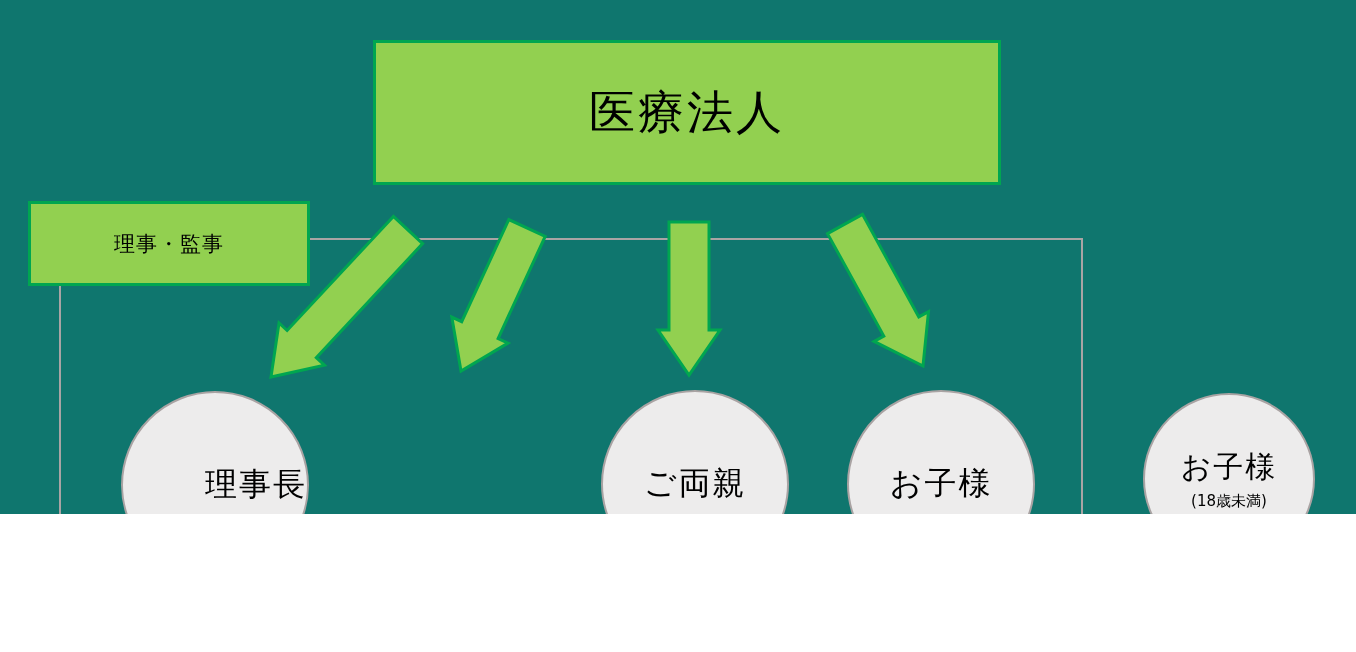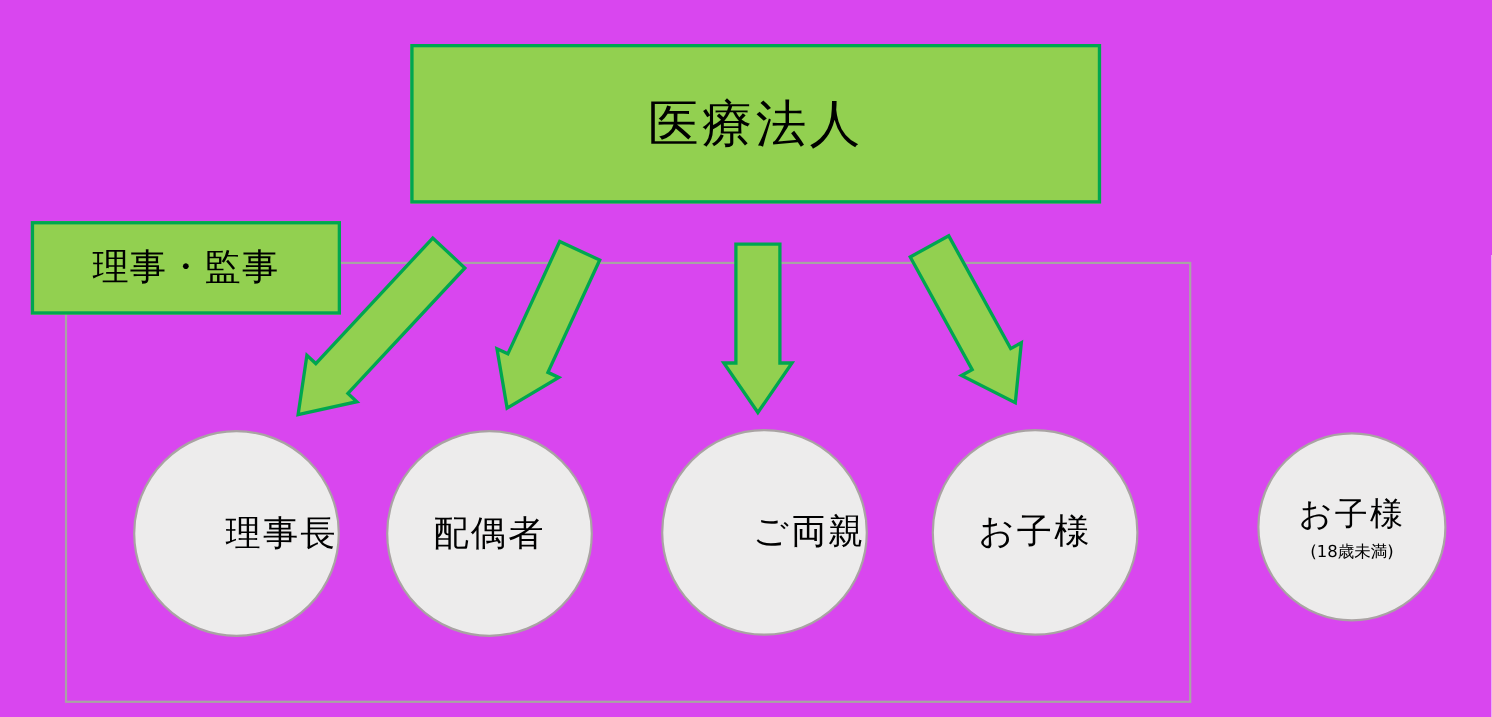--- a/index.html
+++ b/index.html
@@ -3,46 +3,46 @@
 <meta charset="utf-8">
 <style>
   :root{
     --box-fill:#92D050; --box-border:#00A650;
     --arrow-fill:#92D050; --arrow-border:#00A650;
     --circle-fill:#EDECEC; --circle-border:#A9A3A3;
     --frame-border:#A9A4A4; --text-color:#000000;
   }
   html,body{margin:0;padding:0;background:#ffffff;}
   body{font-family:"DejaVu Sans","Liberation Sans",sans-serif;color:var(--text-color);}
-  .canvas{position:relative;width:1356px;height:652px;background:#d946ef;overflow:hidden;}
+  .canvas{position:relative;width:1356px;height:514px;background:#0f766e;overflow:hidden;}
 
   .frame{
     position:absolute;left:59px;top:238px;width:1020px;height:397px;
     border:2px solid var(--frame-border);background:transparent;
   }
 
   .arrows{position:absolute;left:0;top:0;width:1356px;height:652px;pointer-events:none;}
   .arrow{fill:var(--arrow-fill);stroke:var(--arrow-border);stroke-width:3;stroke-linejoin:miter;}
 
   .gbox{
     position:absolute;background:var(--box-fill);border:3px solid var(--box-border);
     display:flex;align-items:center;justify-content:center;box-sizing:border-box;
   }
   .root-box{left:373px;top:40px;width:628px;height:145px;font-size:46px;letter-spacing:3px;}
-  .group-box{left:28px;top:201px;width:282px;height:85px;font-size:33px;letter-spacing:1px;}
+  .group-box{left:28px;top:201px;width:282px;height:85px;font-size:21px;letter-spacing:1px;}
 
   .circle{
     position:absolute;width:188px;height:188px;border-radius:50%;
     background:var(--circle-fill);border:2px solid var(--circle-border);
     display:flex;flex-direction:column;align-items:center;justify-content:center;
     box-sizing:border-box;font-size:32px;letter-spacing:2px;text-align:center;
   }
   .c1{left:121px;top:391px;align-items:flex-end;}
   .c2{left:351px;top:391px;}
-  .c3{left:601px;top:390px;align-items:flex-end;}
+  .c3{left:601px;top:390px;}
   .c4{left:847px;top:390px;}
   .c5{left:1143px;top:393px;width:172px;height:172px;font-size:30px;}
   .sublabel{font-size:15px;letter-spacing:0;margin-top:4px;}
 </style>
 </head>
 <body>
 
 <div class="canvas">
 
   <div class="frame"></div>
@@ -59,23 +59,20 @@
   </div>
 
   <div class="gbox group-box">
     <span>理事・監事</span>
   </div>
 
   <div class="circle c1">
     <span>理事長</span>
   </div>
 
-  <div class="circle c2">
-    <span>配偶者</span>
-  </div>
 
   <div class="circle c3">
     <span>ご両親</span>
   </div>
 
   <div class="circle c4">
     <span>お子様</span>
   </div>
 
   <div class="circle c5">

